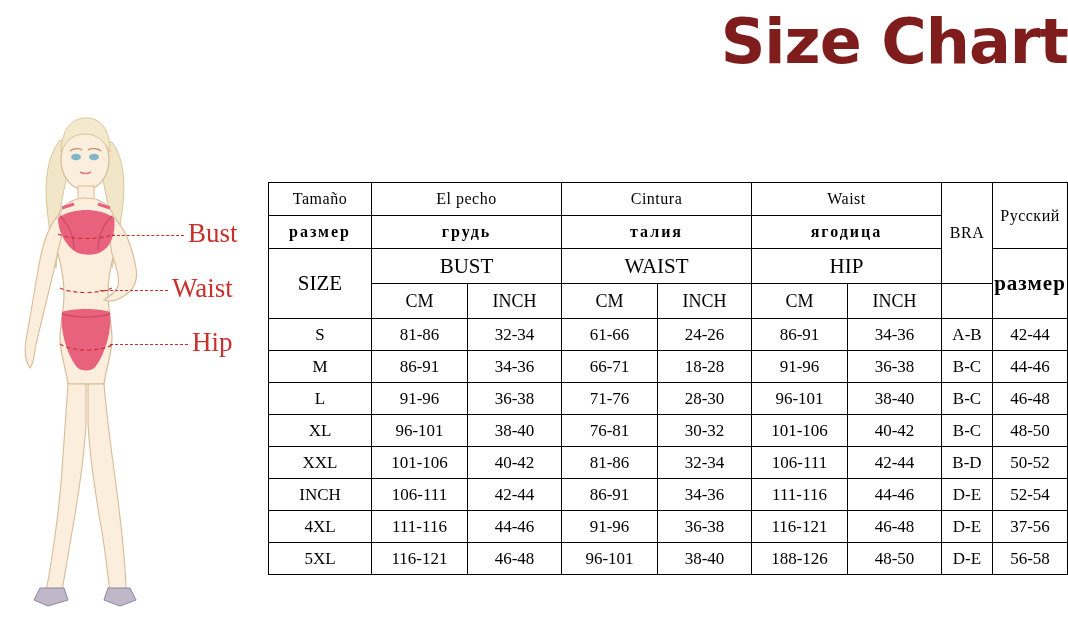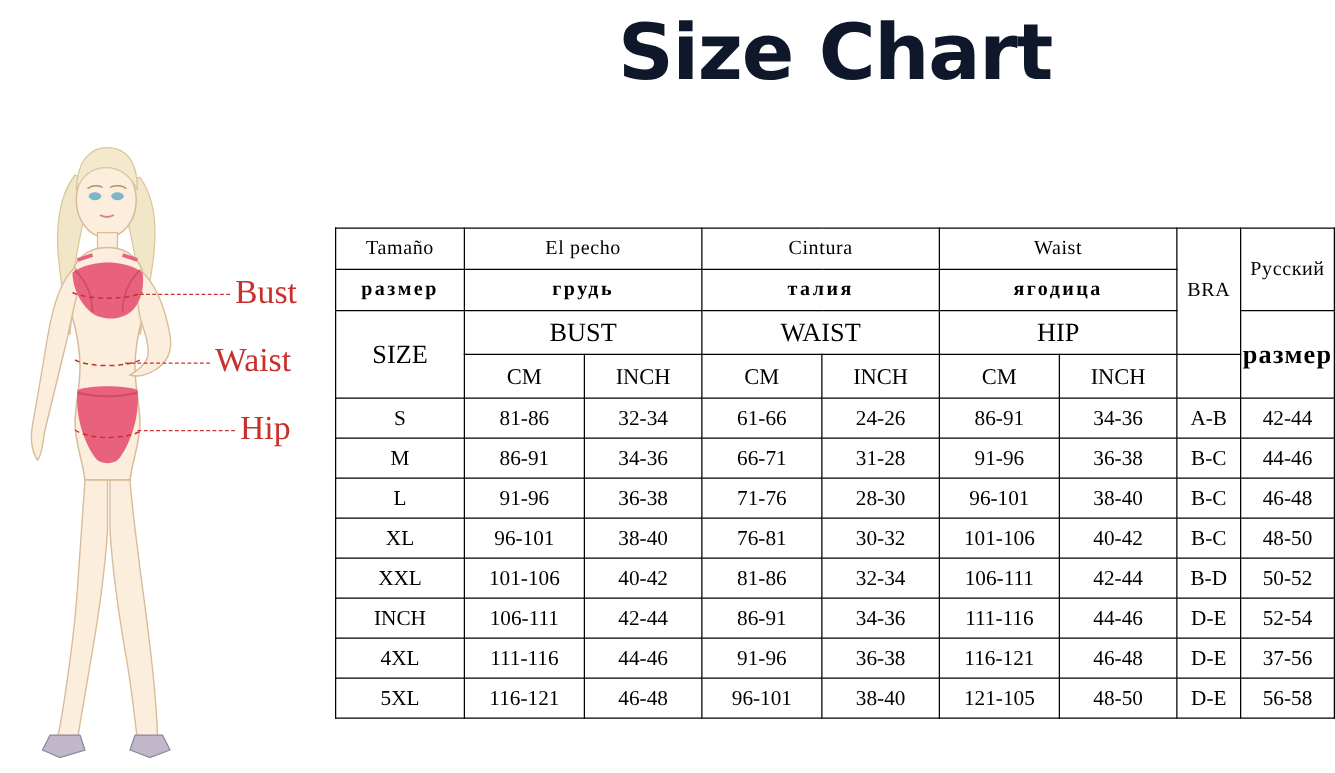--- a/index.html
+++ b/index.html
@@ -14,26 +14,26 @@
     overflow: hidden;
     font-family: "Liberation Serif", serif;
   }
 
   
   .title {
     position: absolute;
     left: 268px;
     top: 8px;
     width: 800px;
-    text-align: center;
+    text-align: right;
     font-family: "DejaVu Sans", sans-serif;
     font-weight: bold;
     font-size: 62px;
     letter-spacing: -1px;
-    color: #0f172a;
+    color: #7f1d1d;
     line-height: 1.1;
   }
 
   
   .figure-wrap {
     position: absolute;
     left: 0px;
     top: 100px;
     width: 268px;
     height: 518px;
@@ -221,21 +221,21 @@
         <td>86-91</td>
         <td>34-36</td>
         <td>A-B</td>
         <td>42-44</td>
       </tr>
       <tr class="row-data">
         <td>M</td>
         <td>86-91</td>
         <td>34-36</td>
         <td>66-71</td>
-        <td>31-28</td>
+        <td>18-28</td>
         <td>91-96</td>
         <td>36-38</td>
         <td>B-C</td>
         <td>44-46</td>
       </tr>
       <tr class="row-data">
         <td>L</td>
         <td>91-96</td>
         <td>36-38</td>
         <td>71-76</td>
@@ -288,20 +288,20 @@
         <td>46-48</td>
         <td>D-E</td>
         <td>37-56</td>
       </tr>
       <tr class="row-data">
         <td>5XL</td>
         <td>116-121</td>
         <td>46-48</td>
         <td>96-101</td>
         <td>38-40</td>
-        <td>121-105</td>
+        <td>188-126</td>
         <td>48-50</td>
         <td>D-E</td>
         <td>56-58</td>
       </tr>
     </tbody>
   </table>
 </div>
 
 </body></html>

